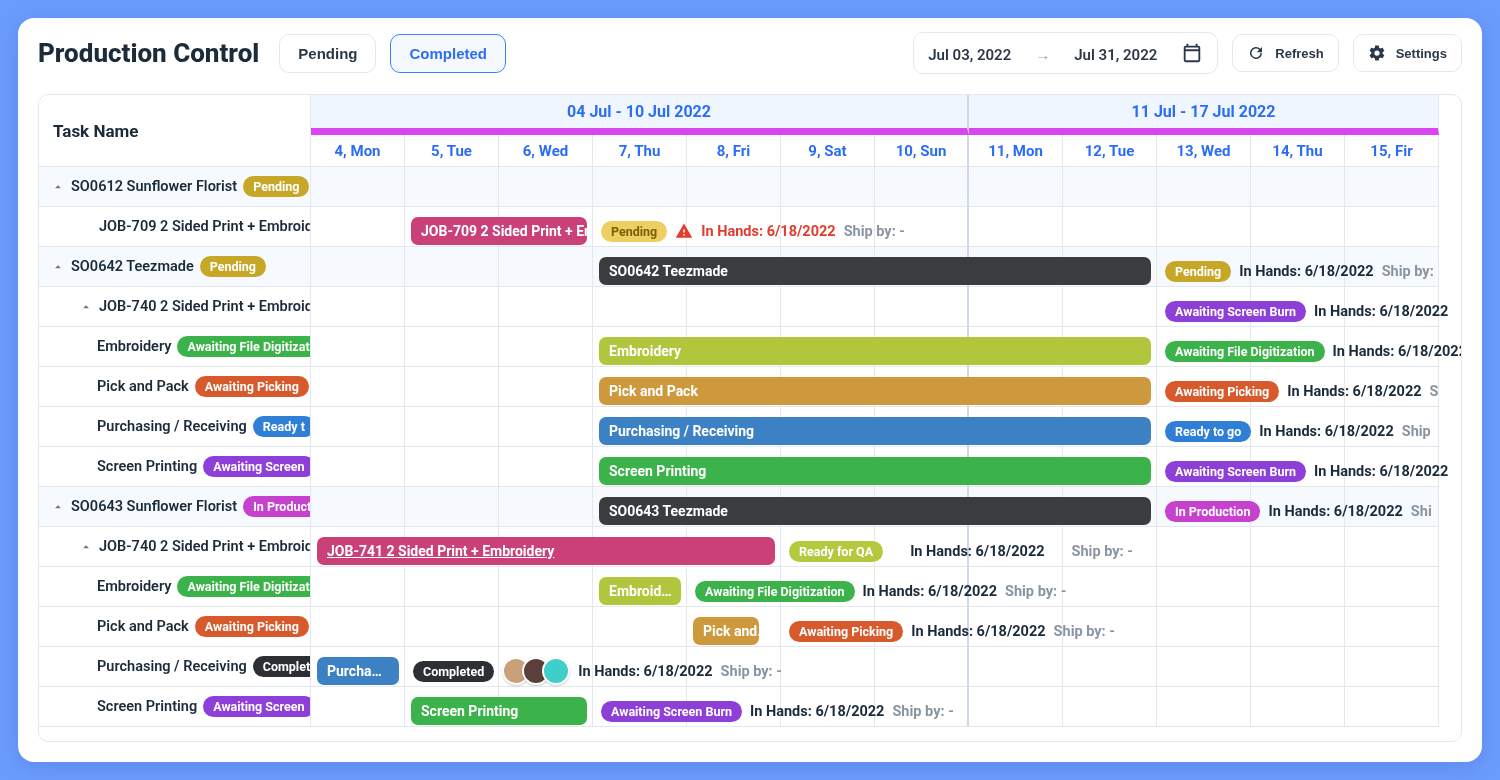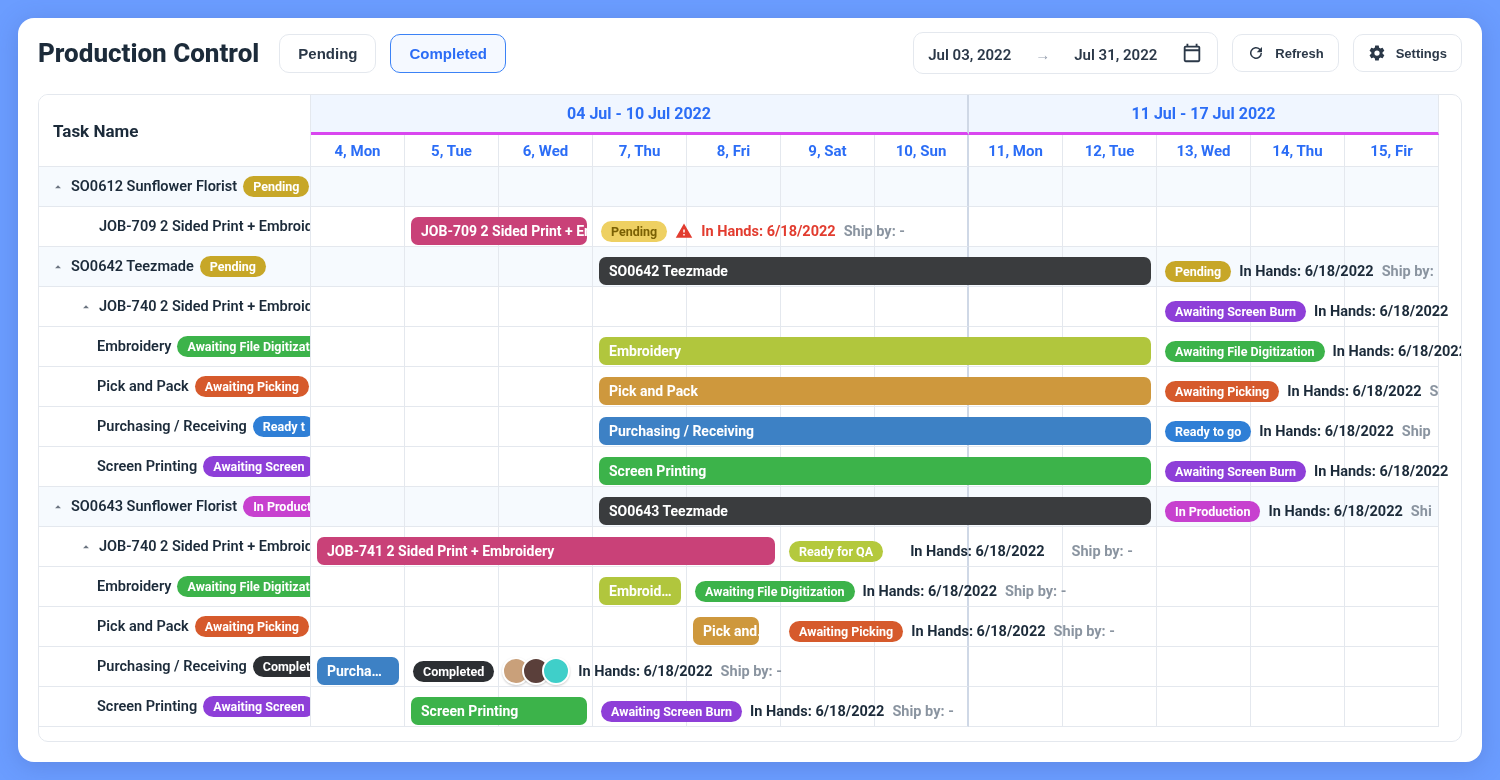--- a/index.html
+++ b/index.html
@@ -94,21 +94,21 @@
   }
   .week-header {
     background: #f0f6ff;
     color: #2b6df6;
     font-weight: 700;
     font-size: 16px;
     display: flex;
     align-items: center;
     justify-content: center;
     border-right: 1px solid #e4e8ee;
-    border-bottom: 3px solid #d946ef;
+    border-bottom: 7px solid #d946ef;
     height: 40px;
   }
   .corner {
     background: #fff;
     font-weight: 700;
     font-size: 17px;
     color: #1c2b3a;
     display: flex;
     align-items: center;
     padding-left: 14px;
@@ -582,21 +582,21 @@
       </div>
       <div class="bar-layer" style="top: 396px;">
         <div class="bar c-dark" style="left: 288px; width: 552px;">SO0643 Teezmade</div>
         <div class="extras" style="left: 854px;">
           <span class="badge b-inprod">In Production</span>
           <span class="txt-inhands">In Hands: 6/18/2022</span>
           <span class="txt-ship">Shi</span>
         </div>
       </div>
       <div class="bar-layer" style="top: 436px;">
-        <div class="bar c-magenta" style="left: 6px; width: 458px;">JOB-741 2 Sided Print + Embroidery</div>
+        <div class="bar c-magenta" style="left: 6px; width: 458px; text-decoration: underline;">JOB-741 2 Sided Print + Embroidery</div>
         <div class="extras" style="left: 478px; gap: 27px;">
           <span class="badge b-readyqa">Ready for QA</span>
           <span class="txt-inhands">In Hands: 6/18/2022</span>
           <span class="txt-ship">Ship by: -</span>
         </div>
       </div>
       <div class="bar-layer" style="top: 476px;">
         <div class="bar c-olive" style="left: 288px; width: 82px;">Embroid…</div>
         <div class="extras" style="left: 384px;">
           <span class="badge b-awaitfile">Awaiting File Digitization</span>

